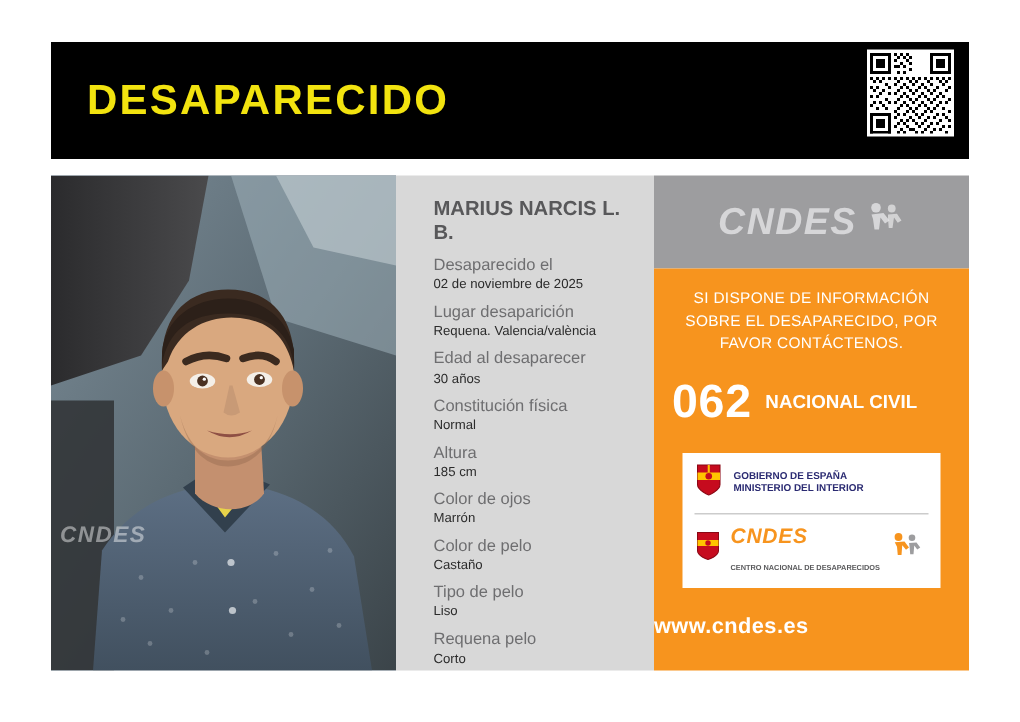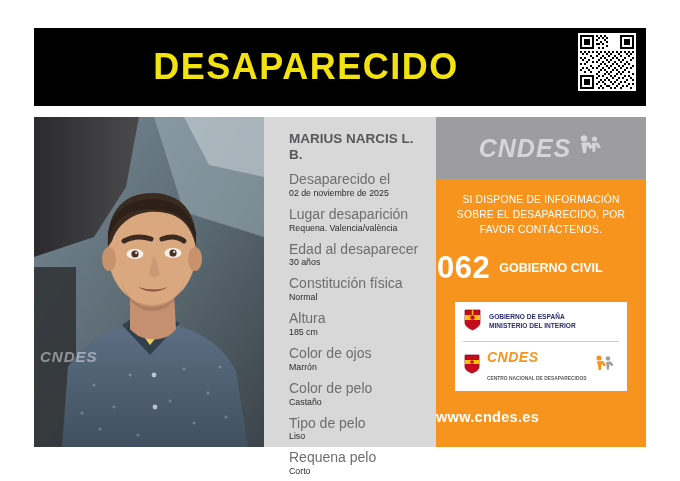--- a/index.html
+++ b/index.html
@@ -18,25 +18,24 @@
   .header {
     position: absolute;
     left: 34px; top: 28px;
     width: 612px; height: 78px;
     background: #000000;
     display: flex;
     align-items: center;
   }
   .header-title {
     color: #f2e30f;
-    font-size: 36px;
+    font-size: 28px;
     font-weight: bold;
     letter-spacing: 1.5px;
     width: 520px;
-    text-align: center;
     padding-left: 24px;
   }
   .qr {
     position: absolute;
     right: 44px; top: 33px;
     width: 58px; height: 58px;
     background: #ffffff;
     padding: 2px;
   }
   .qr svg { display: block; }
@@ -70,21 +69,21 @@
   }
   .det-name {
     font-size: 13.5px;
     font-weight: bold;
     color: #58585a;
     line-height: 1.15;
     margin-bottom: 9px;
   }
   .field { margin-bottom: 7px; }
   .field .lbl {
-    font-size: 14px;
+    font-size: 11px;
     color: #6e6e70;
     line-height: 1.2;
   }
   .field .val {
     font-size: 8.8px;
     font-weight: normal;
     color: #2b2b2b;
     line-height: 1.25;
   }
 
@@ -118,21 +117,21 @@
     color: #ffffff;
     font-size: 10.3px;
     font-weight: normal;
     text-align: center;
     line-height: 1.45;
     letter-spacing: 0.2px;
   }
   .phone-row {
     display: flex;
     align-items: center;
-    padding: 2px 0 6px 1px;
+    padding: 2px 0 6px 12px;
   }
   .phone-num {
     color: #ffffff;
     font-size: 31px;
     font-weight: bold;
     letter-spacing: 0.5px;
   }
   .phone-label {
     color: #ffffff;
     font-size: 12.5px;
@@ -511,21 +510,21 @@
         <path d="M15 10 L21 9.5 L24 14 L21.5 15.5 L19 12 L18 19 L15.5 19 L15 13 Z" fill="#e8e8ea" opacity="0.7"></path>
       </svg>
     </span>
   </div>
 
   <div class="right-panel">
     <div class="contact-msg">SI DISPONE DE INFORMACIÓN SOBRE EL DESAPARECIDO, POR FAVOR CONTÁCTENOS.</div>
 
     <div class="phone-row">
       <span class="phone-num">062</span>
-      <span class="phone-label">GOBIERNO CIVIL</span>
+      <span class="phone-label">NACIONAL CIVIL</span>
     </div>
 
     <div class="gov-box">
       <div class="gov-row">
         <span>
           <svg width="19" height="22" viewBox="0 0 19 22">
             <path d="M2 1 h15 v13 c0 4 -7.5 7 -7.5 7 S2 18 2 14 Z" fill="#c60b1e" stroke="#8a0714" stroke-width="0.7"></path>
             <rect x="2" y="6" width="15" height="5" fill="#ffc400"></rect>
             <circle cx="9.5" cy="8.5" r="2.2" fill="#c60b1e"></circle>
             <rect x="8.8" y="1" width="1.4" height="5" fill="#ffc400"></rect>

